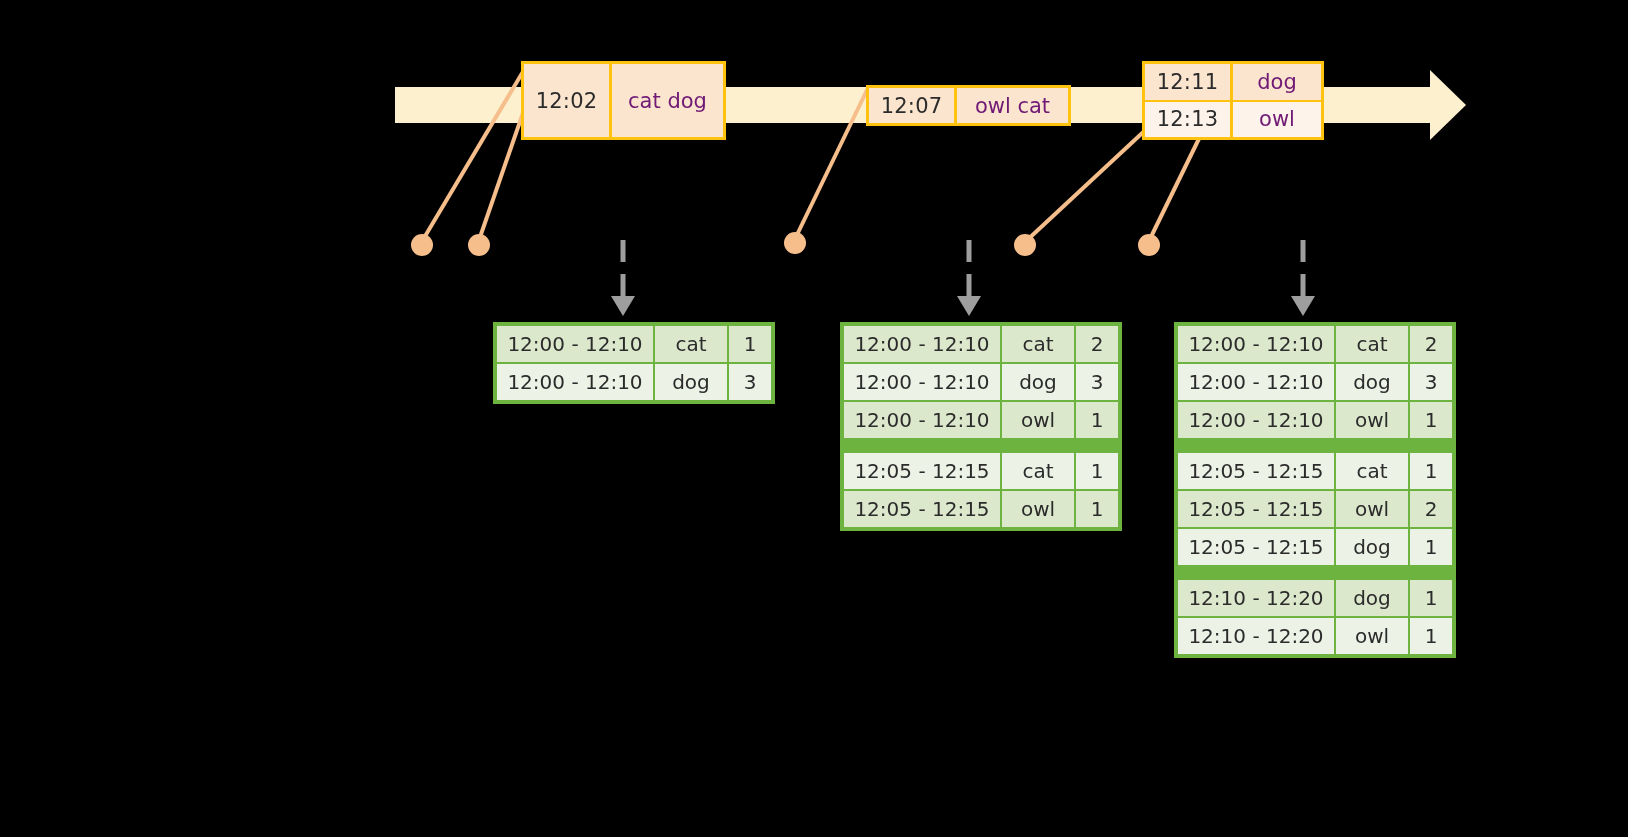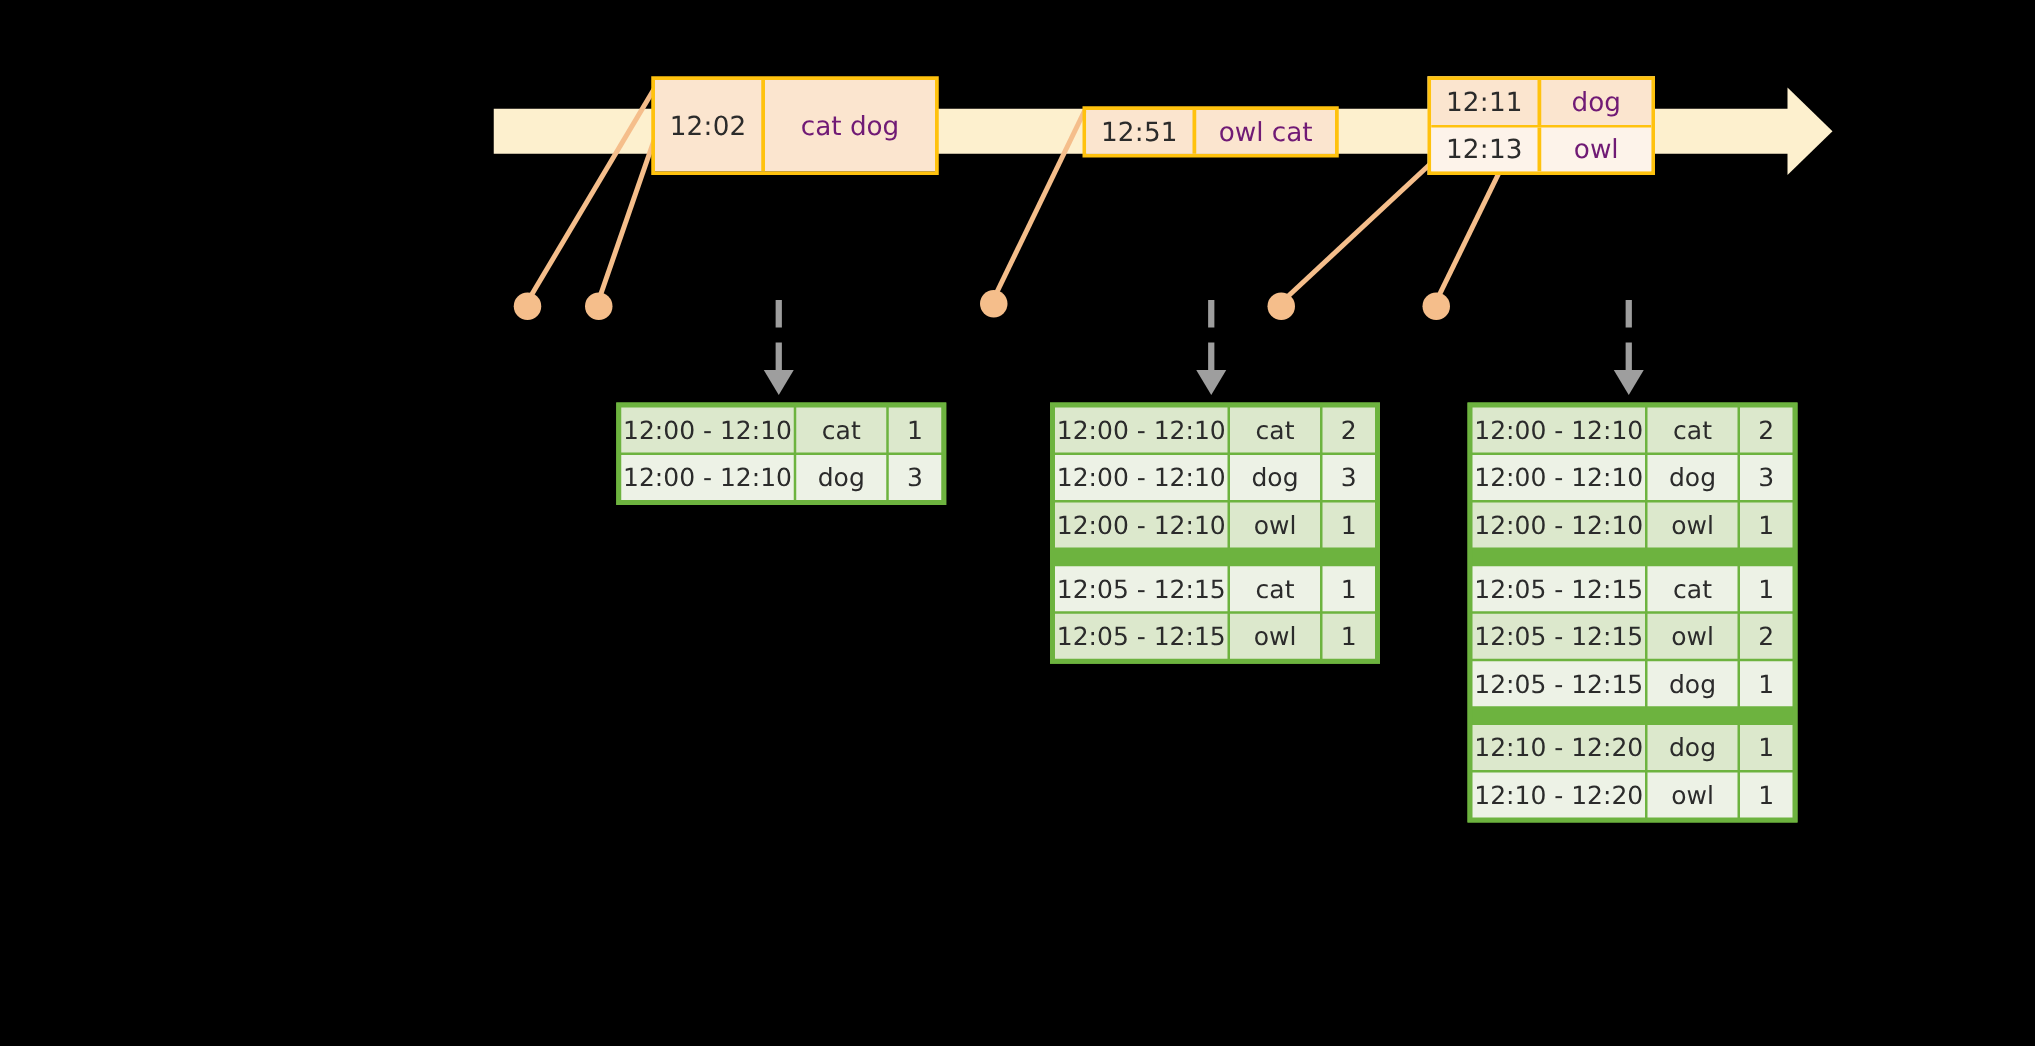--- a/index.html
+++ b/index.html
@@ -80,21 +80,21 @@
     height:36px;
     gap:2px;
   }
   .gcell{
     display:flex;align-items:center;justify-content:center;
     font-size:20px;color:#2b2b2b;
     box-sizing:border-box;
   }
   .grow.alt-a .gcell{background:#DCE8CC;}
   .grow.alt-b .gcell{background:#EDF2E6;}
-  .c-window{width:138px;}
+  .c-window{width:156px;}
   .c-key{width:72px;}
   .c-count{width:42px;}
 
   
   .dash-arrow{position:absolute;}
 </style>
 </head>
 <body>
 
 <div id="stage">
@@ -109,30 +109,30 @@
     <line x1="1210" y1="70" x2="1024" y2="243" stroke="#F5BE8B" stroke-width="4"></line>
     <line x1="1212" y1="112" x2="1148" y2="243" stroke="#F5BE8B" stroke-width="4"></line>
   </svg>
 
   <div class="dot" style="left:411px;top:234px;"></div>
   <div class="dot" style="left:468px;top:234px;"></div>
   <div class="dot" style="left:784px;top:232px;"></div>
   <div class="dot" style="left:1014px;top:234px;"></div>
   <div class="dot" style="left:1138px;top:234px;"></div>
 
-  <div class="evt" style="left:521px;top:61px;width:230px;height:79px;">
+  <div class="evt" style="left:521px;top:61px;width:205px;height:79px;">
     <div class="evt-row shade-a">
       <div class="evt-time">12:02</div>
       <div class="evt-words">cat dog</div>
     </div>
   </div>
 
   <div class="evt" style="left:866px;top:85px;width:205px;height:41px;">
     <div class="evt-row shade-a">
-      <div class="evt-time">12:51</div>
+      <div class="evt-time">12:07</div>
       <div class="evt-words">owl cat</div>
     </div>
   </div>
 
   <div class="evt" style="left:1142px;top:61px;width:182px;height:79px;">
     <div class="evt-row shade-a">
       <div class="evt-time">12:11</div>
       <div class="evt-words">dog</div>
     </div>
     <div class="evt-row shade-b">

